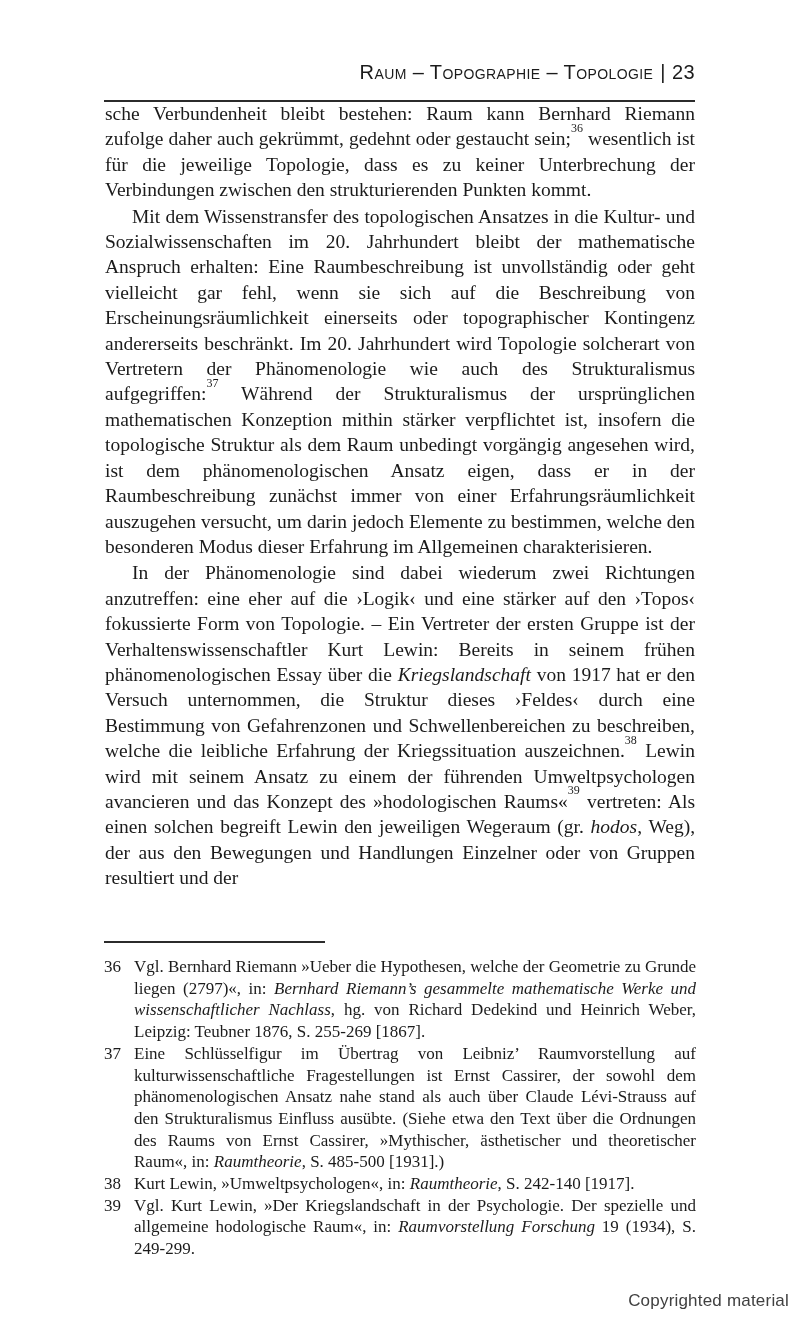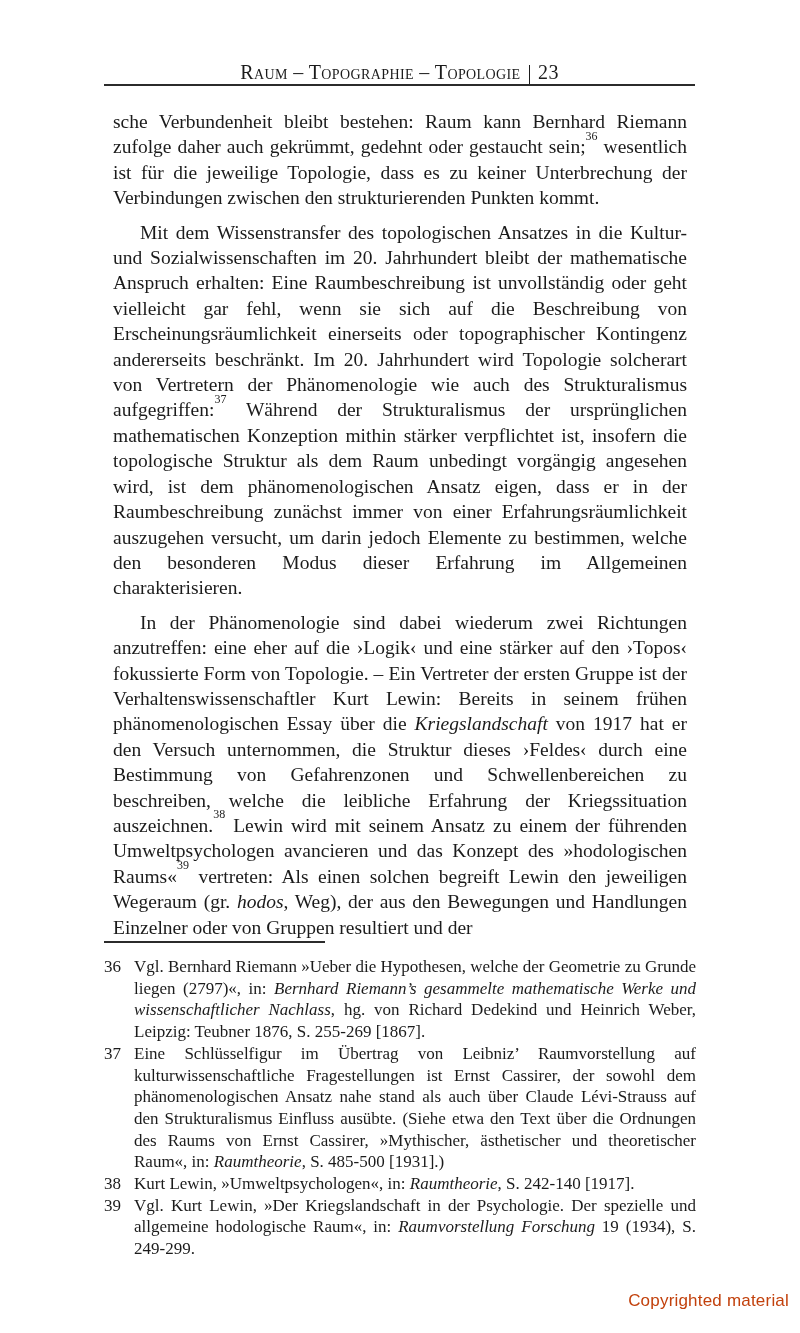--- a/index.html
+++ b/index.html
@@ -15,27 +15,27 @@
     color: #1b1b1b;
     font-family: "Liberation Serif", serif;
     overflow: hidden;
   }
   
   .running-head {
     position: absolute;
     left: 104px;
     width: 591px;
     top: 61px;
-    text-align: center;
-    font-family: Liberation Serif, serif;
+    text-align: right;
+    font-family: Liberation Sans, sans-serif;
     font-variant: small-caps;
     font-size: 20px;
     letter-spacing: 0.4px;
     color: #1b1b1b;
-    padding-bottom: 0;
+    padding-bottom: 16px;
     border-bottom: 2px solid #2b2b2b;
     white-space: nowrap;
   }
   .running-head .divider {
     padding: 0 6px 0 7px;
     font-variant: normal;
   }
   .running-head .pageno {
     font-variant: normal;
   }
@@ -45,21 +45,21 @@
     left: 104px;
     width: 592px;
     top: 100px;
     font-size: 19.5px;
     line-height: 25.4px;
     text-align: justify;
     hyphens: auto;
     -webkit-hyphens: auto;
   }
   .body-text p {
-    margin: 9px;
+    margin: 1px;
     padding: 0;
     font-family: Liberation Serif, serif;
   }
   .body-text p.indent {
     text-indent: 27px;
   }
   .italic { font-style: italic; }
   sup.fnref {
     font-size: 12px;
     line-height: 0;
@@ -95,21 +95,21 @@
     hyphens: auto;
     -webkit-hyphens: auto;
   }
   
   .watermark {
     position: absolute;
     top: 1291px;
     right: 11px;
     font-family: "Liberation Sans", sans-serif;
     font-size: 17px;
-    color: #c2410c;
+    color: #404040;
     letter-spacing: 0.2px;
   }
 </style>
 </head>
 <body>
 
 <div class="page">
 
   <div class="running-head">
     <span>Raum – Topographie – Topologie</span><span class="divider">|</span><span class="pageno">23</span>

